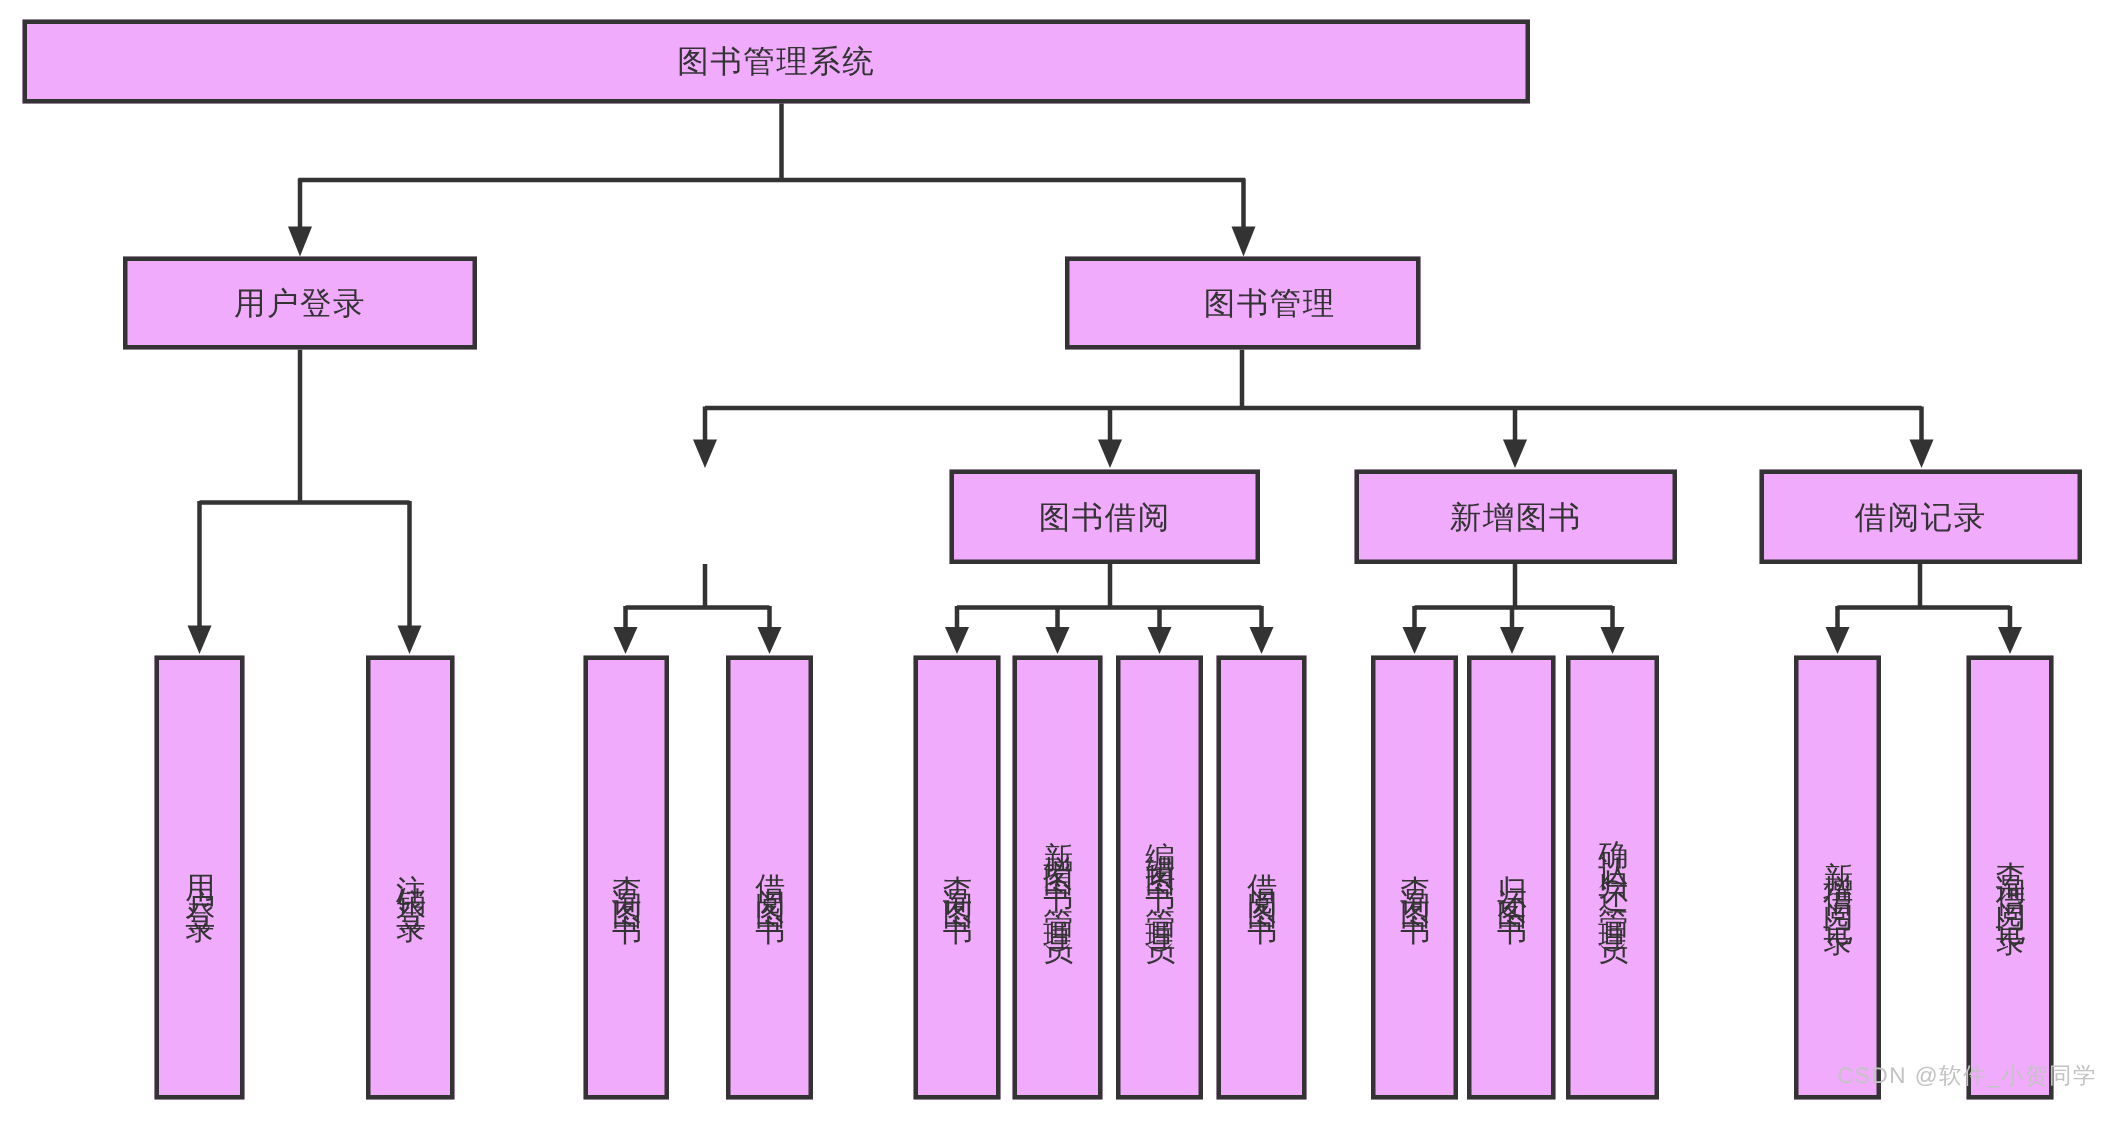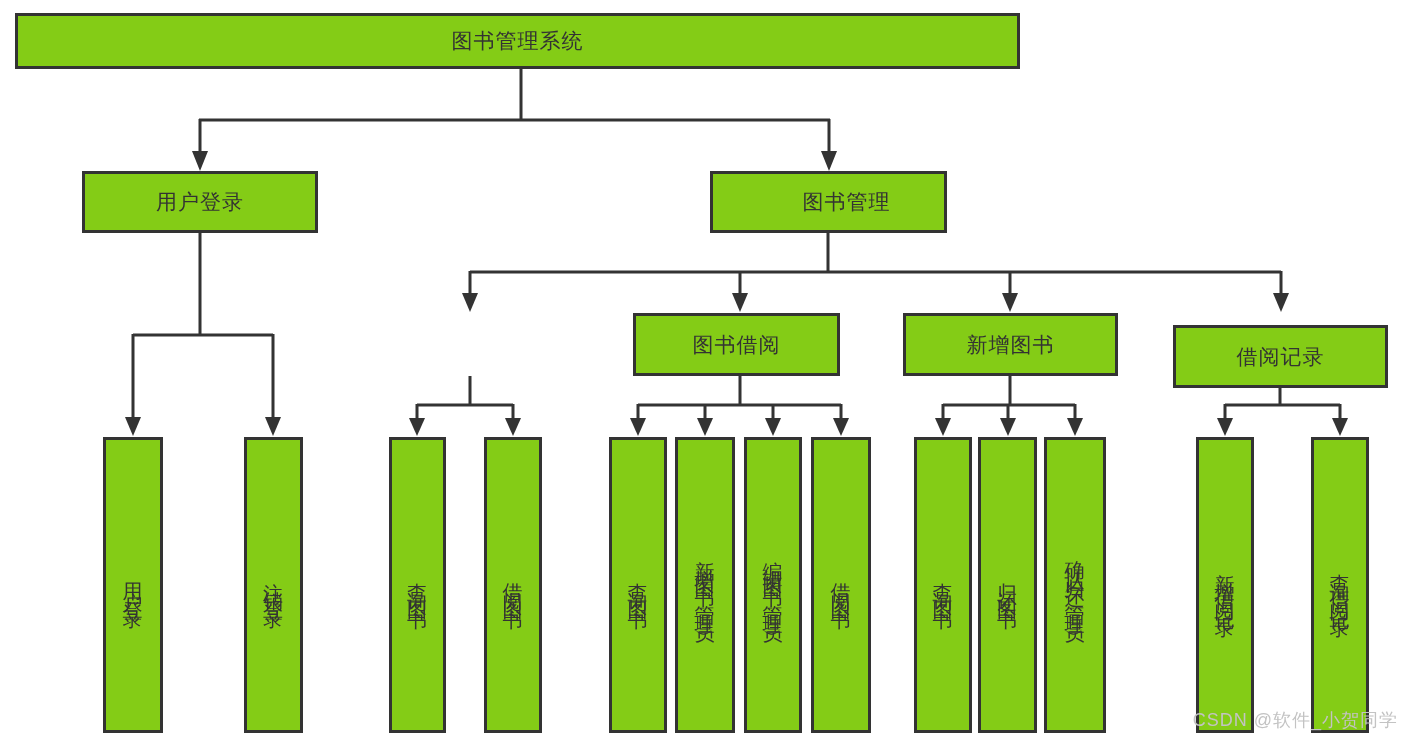--- a/index.html
+++ b/index.html
@@ -12,21 +12,21 @@
     overflow: hidden;
   }
   svg.connectors {
     position: absolute;
     left: 0; top: 0;
     width: 1405px; height: 747px;
     pointer-events: none;
   }
   .box {
     position: absolute;
-    background: #84cc16;
+    background: #f0abfc;
     border: 3px solid #333333;
     box-sizing: border-box;
     display: flex;
     align-items: center;
     justify-content: center;
     color: #333333;
   }
   .h-box { font-size: 21px; letter-spacing: 1px; white-space: nowrap; }
   .v-box .vtext {
     writing-mode: vertical-rl;
@@ -36,39 +36,39 @@
     letter-spacing: 9px;
     white-space: nowrap;
   }
   
   .n-root   { left: 15px;   top: 13px;  width: 1005px; height: 56px; }
   .n-l2-0   { left: 82px;   top: 171px; width: 236px;  height: 62px; }
   .n-l2-1   { left: 710px;  top: 171px; width: 237px;  height: 62px; padding-left: 36px; }
   .n-l3-0   { left: 363px;  top: 313px; width: 215px;  height: 63px; }
   .n-l3-1   { left: 633px;  top: 313px; width: 207px;  height: 63px; }
   .n-l3-2   { left: 903px;  top: 313px; width: 215px;  height: 63px; }
-  .n-l3-3   { left: 1173px; top: 313px; width: 215px;  height: 63px; margin-top: 12px; }
+  .n-l3-3   { left: 1173px; top: 313px; width: 215px;  height: 63px; }
   .n-lf-0   { left: 103px;  top: 437px; width: 60px; height: 296px; }
   .n-lf-1   { left: 244px;  top: 437px; width: 59px; height: 296px; }
   .n-lf-2   { left: 389px;  top: 437px; width: 57px; height: 296px; }
   .n-lf-3   { left: 484px;  top: 437px; width: 58px; height: 296px; }
   .n-lf-4   { left: 609px;  top: 437px; width: 58px; height: 296px; }
   .n-lf-5   { left: 675px;  top: 437px; width: 60px; height: 296px; }
   .n-lf-6   { left: 744px;  top: 437px; width: 58px; height: 296px; }
   .n-lf-7   { left: 811px;  top: 437px; width: 60px; height: 296px; }
   .n-lf-8   { left: 914px;  top: 437px; width: 58px; height: 296px; }
   .n-lf-9   { left: 978px;  top: 437px; width: 59px; height: 296px; }
   .n-lf-10  { left: 1044px; top: 437px; width: 62px; height: 296px; }
   .n-lf-11  { left: 1196px; top: 437px; width: 58px; height: 296px; }
   .n-lf-12  { left: 1311px; top: 437px; width: 58px; height: 296px; }
   .watermark {
     position: absolute;
     right: 7px;
     top: 708px;
-    font-size: 18px;
+    font-size: 15px;
     color: #c3c3c3;
     letter-spacing: 1px;
     z-index: 5;
     white-space: nowrap;
   }
 </style>
 </head>
 <body>
 
 <div class="stage">

